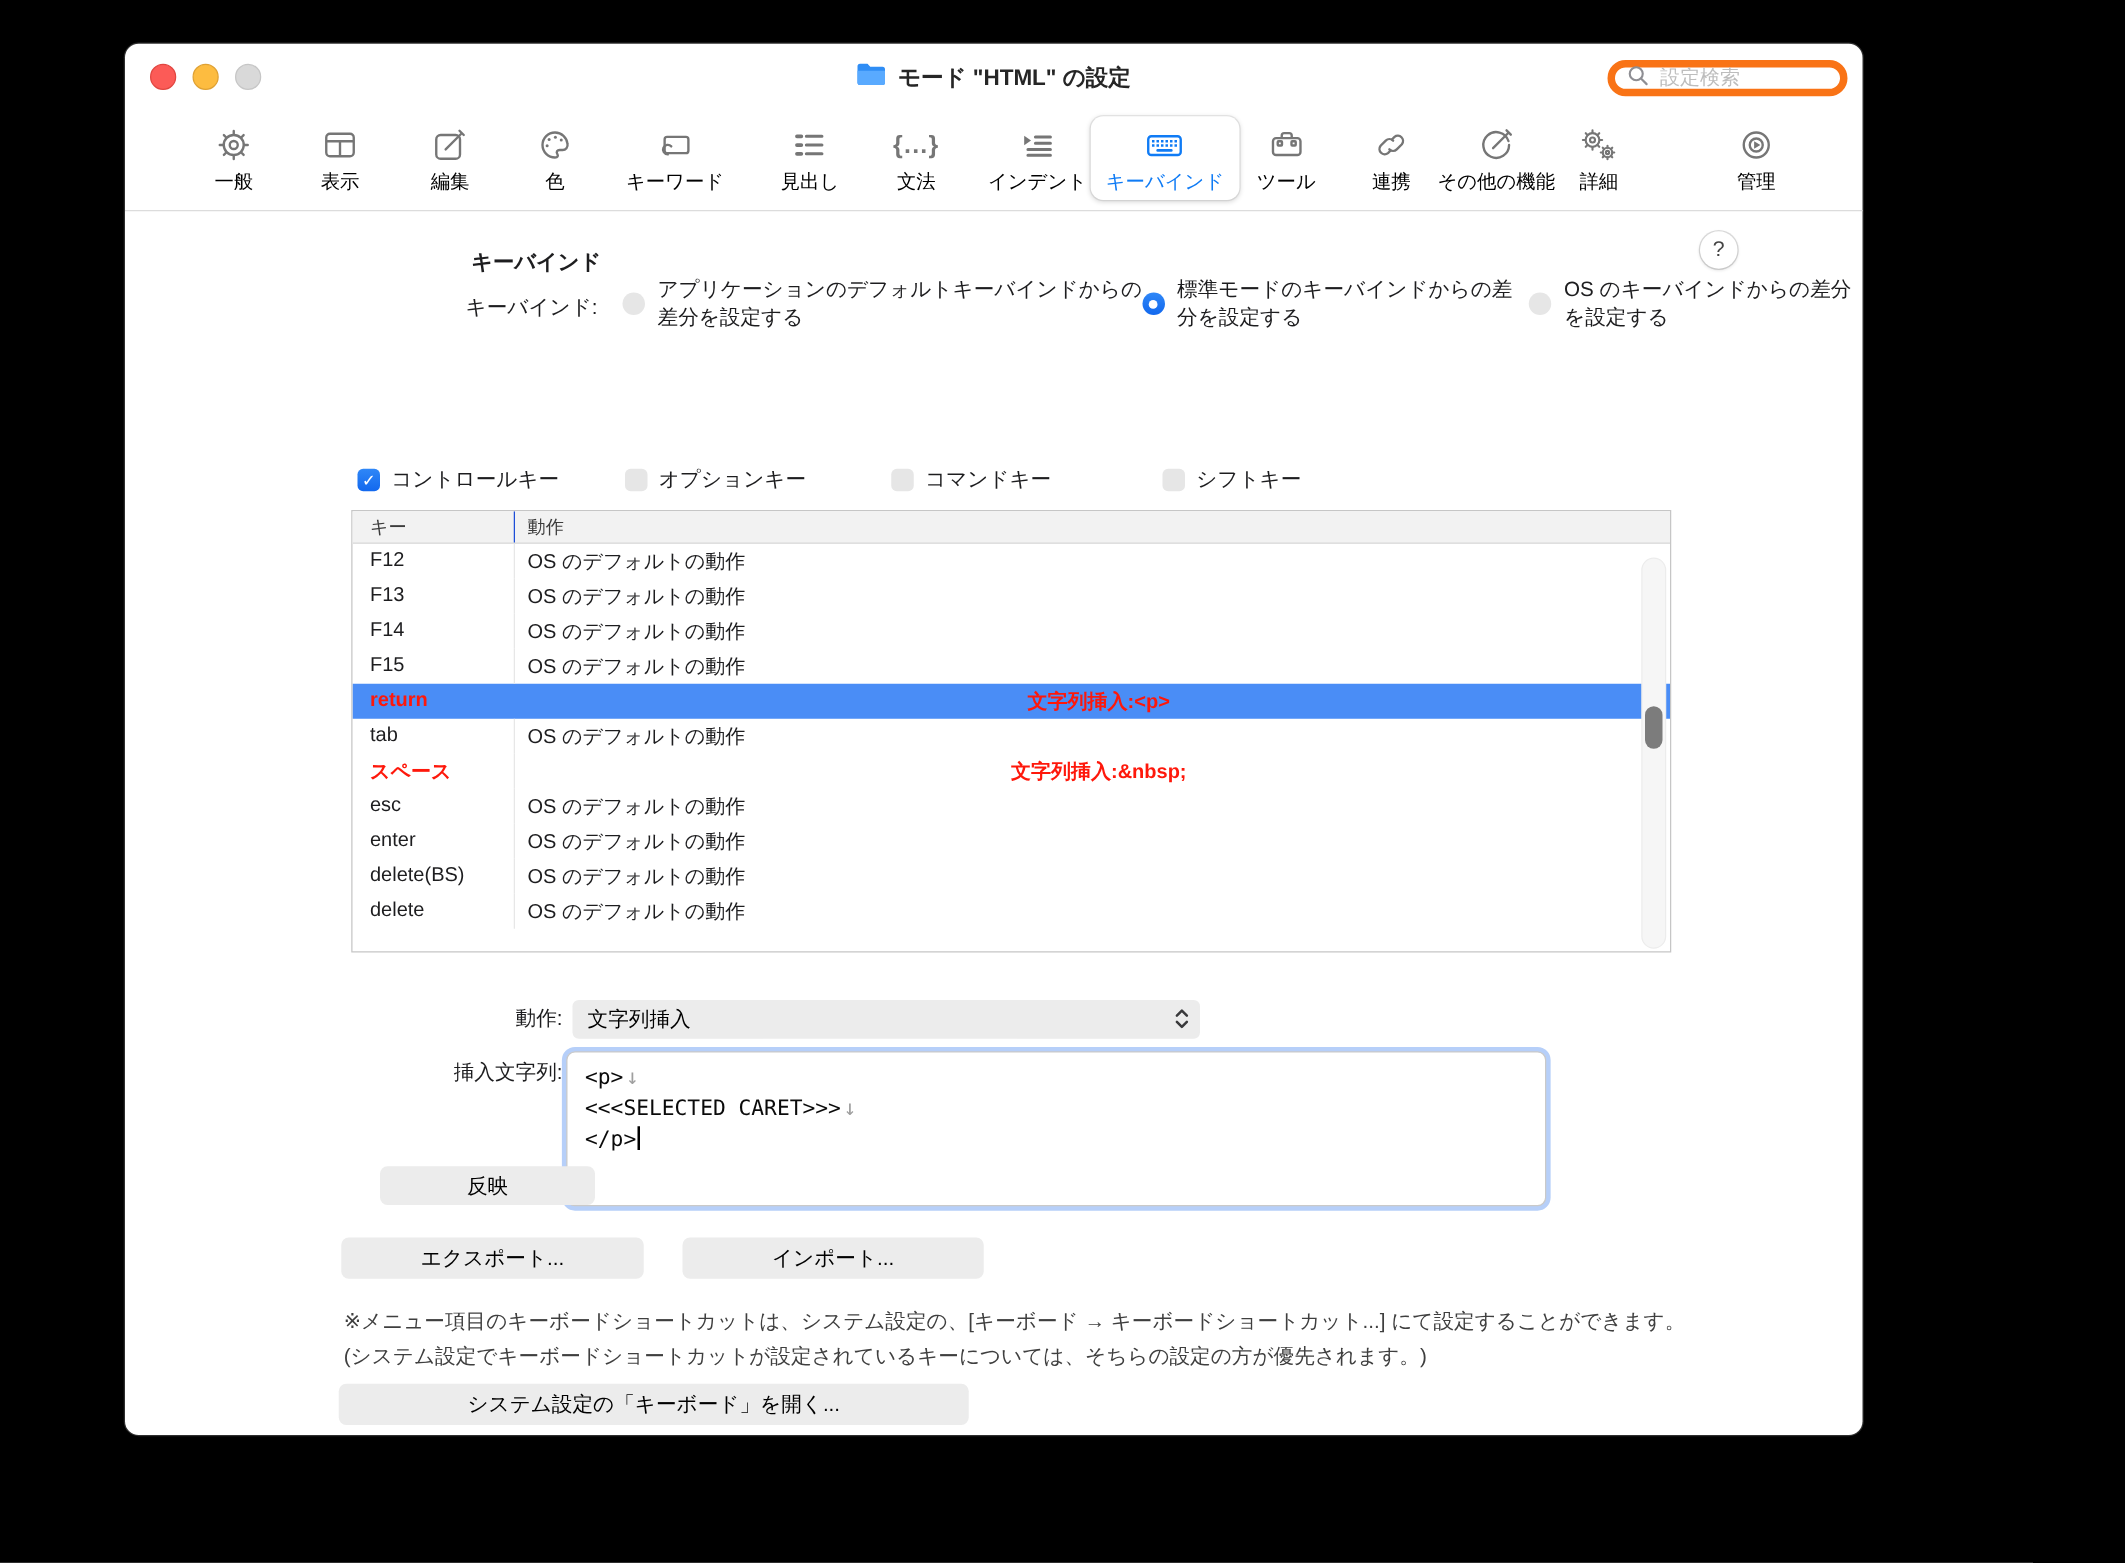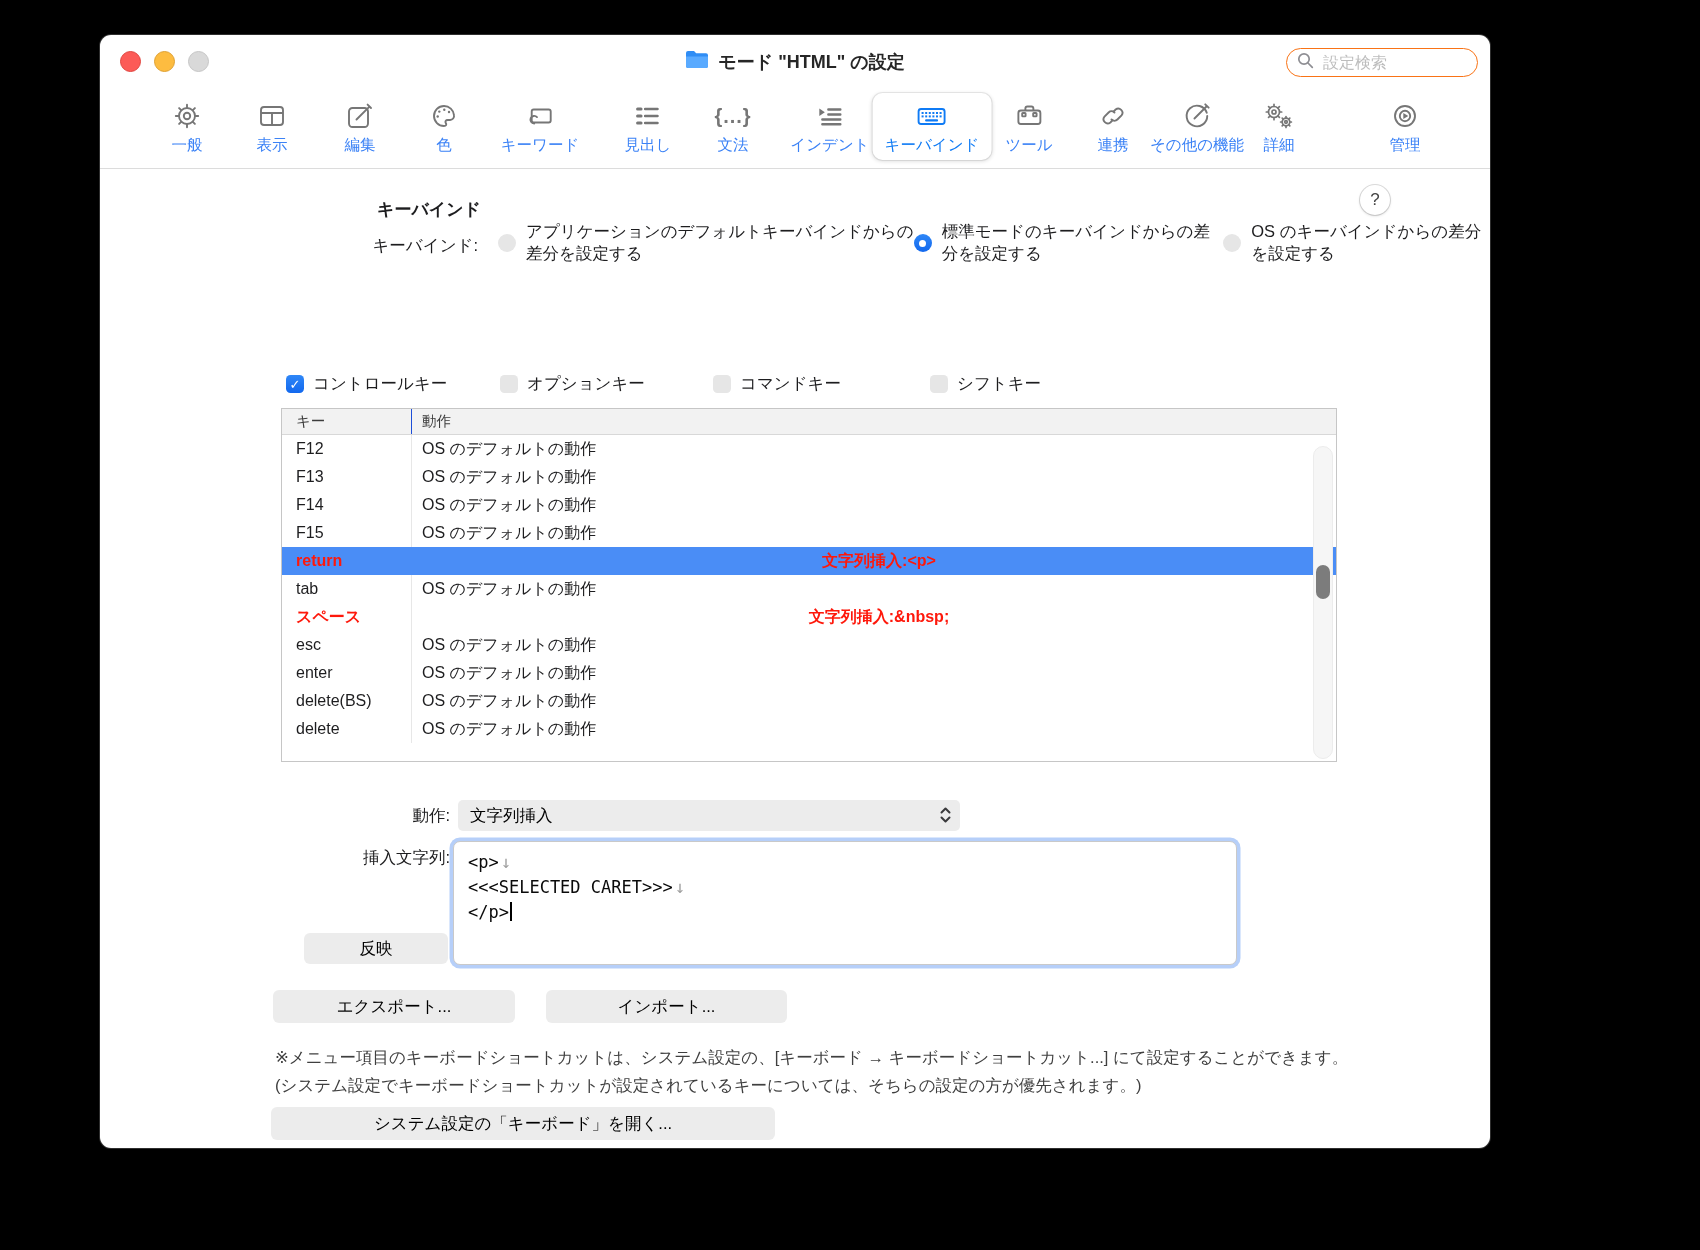--- a/index.html
+++ b/index.html
@@ -9,31 +9,31 @@
           border-radius:11px;box-shadow:0 0 0 1px rgba(255,255,255,.18),0 25px 60px rgba(0,0,0,.55);}
   
   .titlebar{position:absolute;left:0;top:0;right:0;height:53px;}
   .lights{position:absolute;left:20px;top:16px;display:flex;gap:13px;}
   .light{width:21px;height:21px;border-radius:50%;}
   .light.red{background:#fc5b57;border:1px solid #e14640;box-sizing:border-box;}
   .light.yellow{background:#fdbc40;border:1px solid #dfa133;box-sizing:border-box;}
   .light.gray{background:#d9d9d9;border:1px solid #c6c6c6;box-sizing:border-box;}
   .title{position:absolute;left:0;right:0;top:0;height:53px;display:flex;align-items:center;
          justify-content:center;gap:9px;font-size:18px;font-weight:700;color:#262626;}
-  .searchbox{position:absolute;right:12px;top:13px;width:192px;height:29px;border:1px solid #f97316;
+  .searchbox{position:absolute;right:12px;top:13px;width:192px;height:29px;border:6px solid #f97316;
          border-radius:15px;background:#fff;display:flex;align-items:center;padding:0 10px;gap:7px;box-sizing:border-box;}
   .searchbox input{border:none;outline:none;width:100%;font-size:16px;background:transparent;
          font-family:inherit;color:#333;}
   .searchbox input::placeholder{color:#bdbdbd;}
   
   .toolbar{position:absolute;left:0;top:53px;right:0;height:80px;border-bottom:1px solid #dcdcdc;}
   .tb-item{position:absolute;top:5px;transform:translateX(-50%);display:flex;flex-direction:column;
          align-items:center;gap:1px;padding:5px 12px 4px;border-radius:10px;color:#767676;cursor:default;}
   .tb-item .tb-icon{height:36px;display:flex;align-items:center;justify-content:center;}
-  .tb-item .tb-label{font-size:15.5px;color:#3b82f6;white-space:nowrap;}
+  .tb-item .tb-label{font-size:15.5px;color:#000000;white-space:nowrap;}
   .tb-item.selected{background:#fff;box-shadow:0 0 0 1px rgba(0,0,0,.07),0 1px 4px rgba(0,0,0,.16);color:#0f7bf5;}
   .tb-item.selected .tb-label{color:#0f7bf5;}
   .glyph{font-size:20px;font-weight:700;letter-spacing:1px;line-height:1;}
   div.tb-item:nth-of-type(1){left:87px}  div.tb-item:nth-of-type(2){left:172px}
   div.tb-item:nth-of-type(3){left:260px} div.tb-item:nth-of-type(4){left:344px}
   div.tb-item:nth-of-type(5){left:440px} div.tb-item:nth-of-type(6){left:548px}
   div.tb-item:nth-of-type(7){left:633px} div.tb-item:nth-of-type(8){left:730px}
   div.tb-item:nth-of-type(9){left:832px} div.tb-item:nth-of-type(10){left:929px}
   div.tb-item:nth-of-type(11){left:1013px} div.tb-item:nth-of-type(12){left:1097px}
   div.tb-item:nth-of-type(13){left:1179px} div.tb-item:nth-of-type(14){left:1305px}
@@ -83,21 +83,21 @@
   .insert-label{position:absolute;left:150px;top:812px;width:200px;text-align:right;font-size:16.5px;color:#1d1d1f;}
   .insert-box{position:absolute;left:353px;top:806px;width:784px;height:124px;background:#fff;
          border:1px solid #c9c9c9;border-radius:7px;box-shadow:0 0 0 3.5px #b6cff9;box-sizing:border-box;
          padding:8px 14px;font-family:"DejaVu Sans Mono",monospace;font-size:17px;line-height:25px;color:#0a0a0a;}
   .ta-line .ret{display:none;color:#9f9f9f;margin-left:2px;}
   .ta-line.arrow .ret{display:inline;}
   .ta-line .caret-bar{display:none;width:2px;height:19px;background:#000;vertical-align:-3px;margin-left:1px;}
   .ta-line.caret .caret-bar{display:inline-block;}
   .btn{position:absolute;background:#ececec;border:none;border-radius:6px;font-size:16.5px;color:#000;
          font-family:inherit;display:flex;align-items:center;justify-content:center;box-sizing:border-box;}
-  .btn-apply{left:204px;top:898px;width:144px;height:31px;}
+  .btn-apply{left:204px;top:898px;width:172px;height:31px;}
   .btn-export{left:173px;top:955px;width:242px;height:33px;}
   .btn-import{left:446px;top:955px;width:241px;height:33px;}
   .note{position:absolute;left:175px;top:1008px;font-size:16.5px;line-height:28px;color:#3f3f3f;width:1180px;}
   .btn-openkb{left:171px;top:1072px;width:504px;height:33px;}
 </style>
 </head>
 <body>
 
 <div class="stage">
   <div class="window">

